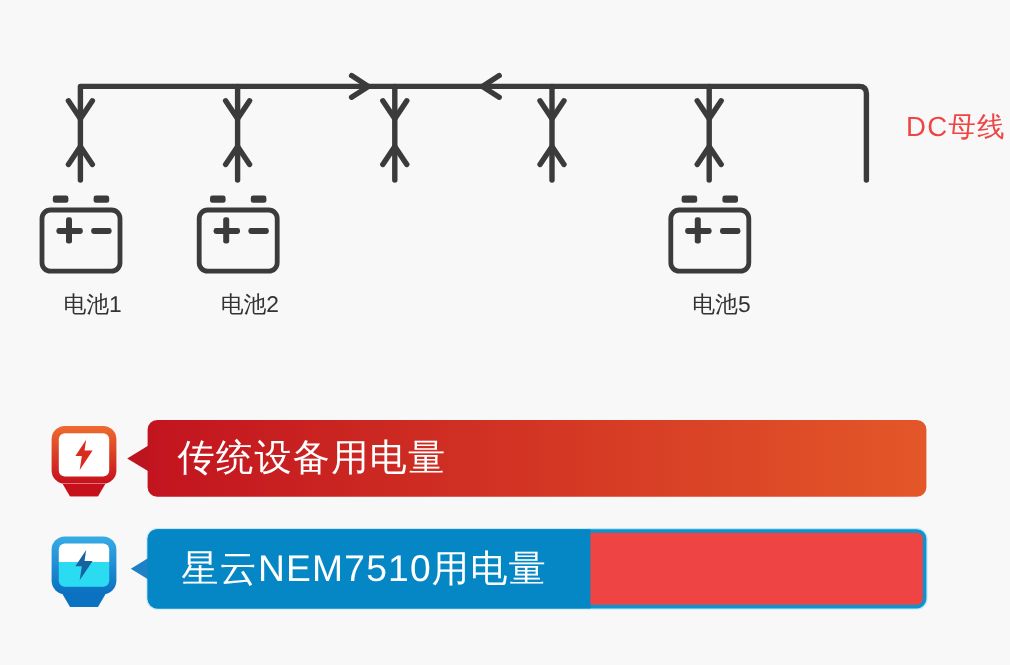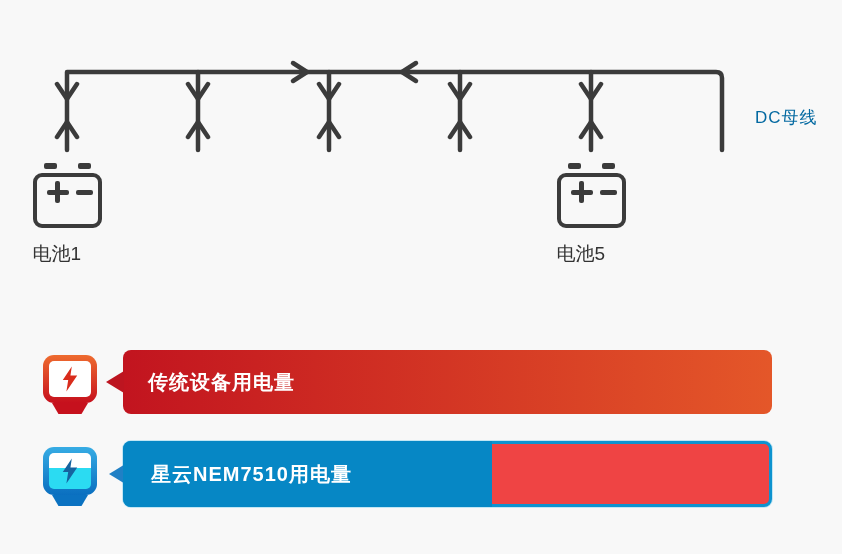--- a/index.html
+++ b/index.html
@@ -9,42 +9,42 @@
     background:#f8f8f8;
     overflow:hidden;
     position:relative;
   }
   .stage{position:absolute;inset:0;width:842px;height:554px;}
 
   
   svg.wiring{position:absolute;left:0;top:0;pointer-events:none;}
 
   .dc-label{
-    position:absolute;left:755px;top:106px;
-    font-size:17px;color:#0369a1;letter-spacing:1px;
+    position:absolute;left:755px;top:90px;
+    font-size:23px;color:#ef4444;letter-spacing:1px;
     white-space:nowrap;
   }
 
   
   .battery{position:absolute;top:163px;width:69px;}
   .battery .terminals{display:flex;justify-content:center;gap:21px;height:6px;}
   .battery .terminals span{width:13px;height:6px;background:#3b3b3b;border-radius:2px;}
   .battery .body{
     margin-top:4px;box-sizing:border-box;
     width:69px;height:55px;
     border:4.5px solid #3b3b3b;border-radius:9px;
     display:flex;justify-content:space-between;
     padding:4px 5px 0 10px;
   }
   .plus{width:22px;height:22px;position:relative;}
   .plus::before{content:'';position:absolute;left:0;right:0;top:8.5px;height:5px;background:#3b3b3b;border-radius:2px;}
   .plus::after{content:'';position:absolute;top:0;bottom:0;left:8.5px;width:5px;background:#3b3b3b;border-radius:2px;}
   .minus{width:17px;height:5px;background:#3b3b3b;border-radius:2px;margin-top:9px;}
   .battery .label{
-    margin-top:13px;text-align:left;
+    margin-top:13px;text-align:right;
     font-size:19px;color:#333;white-space:nowrap;
   }
 
   
   .meter-icon{position:absolute;left:43px;width:54px;}
   .meter-icon .frame{
     width:54px;height:48px;border-radius:11px;
     display:flex;align-items:center;justify-content:center;
     box-sizing:border-box;
   }
@@ -63,21 +63,21 @@
   .meter-icon.blue .stand{background:#0b72c1;}
 
   .bar{
     position:absolute;left:123px;width:649px;box-sizing:border-box;
     display:flex;align-items:center;
     border-radius:8px;
   }
   .bar .caption{
     position:relative;z-index:2;
     padding-left:25px;
-    font-size:20px;font-weight:700;color:#ffffff;
+    font-size:31px;font-weight:400;color:#ffffff;
     letter-spacing:1px;white-space:nowrap;
   }
   .bar .tail{
     position:absolute;left:-17px;top:50%;transform:translateY(-50%);
     width:0;height:0;z-index:1;
     border-top:11px solid transparent;border-bottom:11px solid transparent;
   }
   .bar.red{
     top:350px;height:64px;
     background:linear-gradient(90deg,#c2141f 0%,#e45729 100%);
@@ -122,20 +122,31 @@
     <div class="terminals">
         <span></span>
         <span></span>
       </div>
     <div class="body">
         <span class="plus"></span>
         <span class="minus"></span>
       </div>
     <div class="label">电池1</div>
   </div>
+  <div class="battery" style="left:163.5px">
+    <div class="terminals">
+        <span></span>
+        <span></span>
+      </div>
+    <div class="body">
+        <span class="plus"></span>
+        <span class="minus"></span>
+      </div>
+    <div class="label">电池2</div>
+  </div>
   <div class="battery" style="left:556.5px">
     <div class="terminals">
         <span></span>
         <span></span>
       </div>
     <div class="body">
         <span class="plus"></span>
         <span class="minus"></span>
       </div>
     <div class="label">电池5</div>

